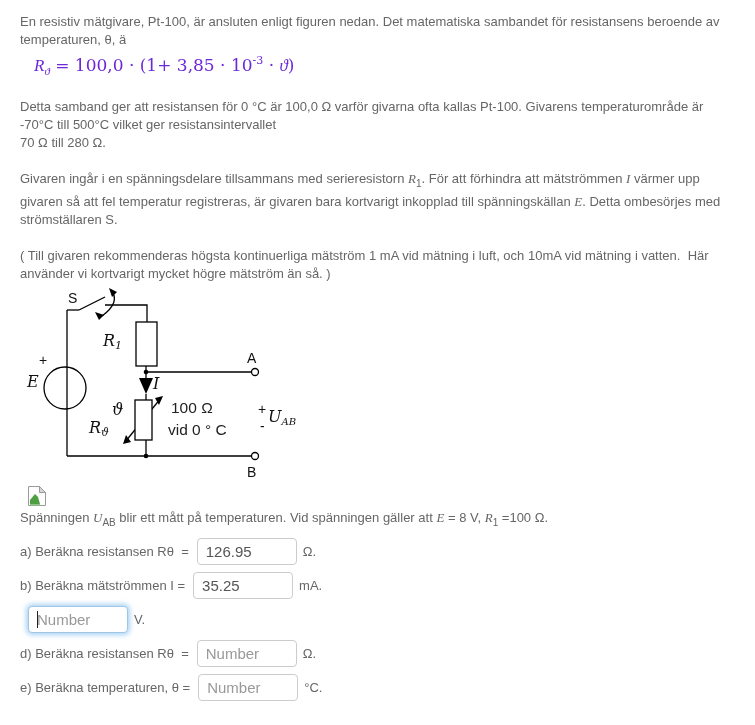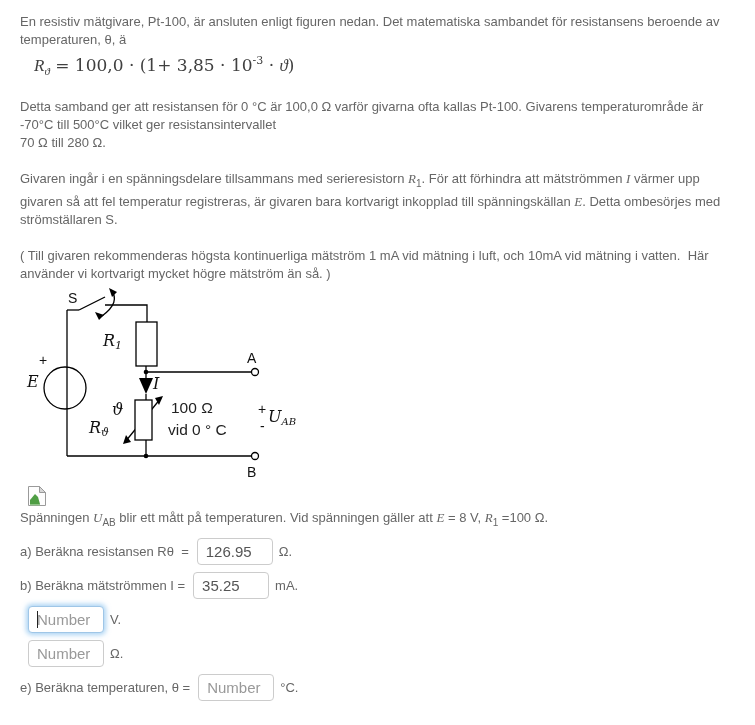--- a/index.html
+++ b/index.html
@@ -1,31 +1,31 @@
 <!DOCTYPE html>
 <html><head>
 <meta charset="utf-8">
 <style>
   html,body{margin:0;padding:0;background:#ffffff;}
   body{font-family:"Liberation Sans","DejaVu Sans",sans-serif;font-size:13px;line-height:18px;color:#666;}
   .content{width:715px;padding:13px 20px 0 20px;}
   p{margin:0;white-space:pre-wrap;}
   .p-gap{margin-top:18px;}
-  .formula{font-family:"DejaVu Serif","Liberation Serif",serif;font-size:17px;color:#404040;margin:3px 0 6px 14px;white-space:pre;}
+  .formula{font-family:"DejaVu Serif","Liberation Serif",serif;font-size:17px;color:#6d28d9;margin:3px 0 6px 14px;white-space:pre;}
   .formula .it{font-style:italic;}
   .formula sub{font-size:11px;}
   .formula sup{font-size:11px;}
   .it{font-style:italic;font-family:"Liberation Serif","DejaVu Serif",serif;}
   sub{font-size:10px;}
   .circuit{margin:5px 0 0 5px;display:block;}
   .icon-broken{margin:1px 0 2px 7px;display:block;}
   .temp-line{margin-top:9px;}
   .q-row{display:flex;align-items:center;margin-top:7px;}
   .q-row .q-label{white-space:pre;}
-  .q-input{box-sizing:border-box;width:76px;height:27px;margin-left:8px;padding:3px 8px;border:1px solid #ccc;border-radius:4px;font-family:"Liberation Sans","DejaVu Sans",sans-serif;font-size:15px;color:#555;background:#fff;outline:none;}
+  .q-input{box-sizing:border-box;width:100px;height:27px;margin-left:8px;padding:3px 8px;border:1px solid #ccc;border-radius:4px;font-family:"Liberation Sans","DejaVu Sans",sans-serif;font-size:15px;color:#555;background:#fff;outline:none;}
   .q-input::placeholder{color:#999;opacity:1;}
   .q-input.focused{border:1px solid #9fc6e7;box-shadow:0 0 5px 2px rgba(102,175,233,0.55);}
   .input-wrap{position:relative;display:inline-block;margin-left:8px;}
   .input-wrap .q-input{margin-left:0;}
   .caret{position:absolute;left:9px;top:5px;width:1px;height:17px;background:#222;}
   .q-unit{margin-left:6px;}
   .change-line{margin-top:10px;}
   svg text{fill:#111;}
   .svg-sans{font-family:"Liberation Sans","DejaVu Sans",sans-serif;font-size:14px;}
   .svg-sans-big{font-family:"Liberation Sans","DejaVu Sans",sans-serif;font-size:15.5px;fill:#222;}
@@ -121,20 +121,21 @@
   <div class="q-row">
     <span class="input-wrap">
       <input class="q-input focused" type="text" placeholder="Number" style="">
       <span class="caret"></span>
     </span>
     <span class="q-unit">V.</span>
   </div>
 
 
   <div class="q-row">
+    <span class="q-label">d) Beräkna resistansen Rθ  =</span>
     <input class="q-input" type="text" placeholder="Number" style="">
     <span class="q-unit">Ω.</span>
   </div>
 
   <div class="q-row">
     <span class="q-label">e) Beräkna temperaturen, θ =</span>
     <input class="q-input" type="text" placeholder="Number" style="">
     <span class="q-unit">°C.</span>
   </div>
 

